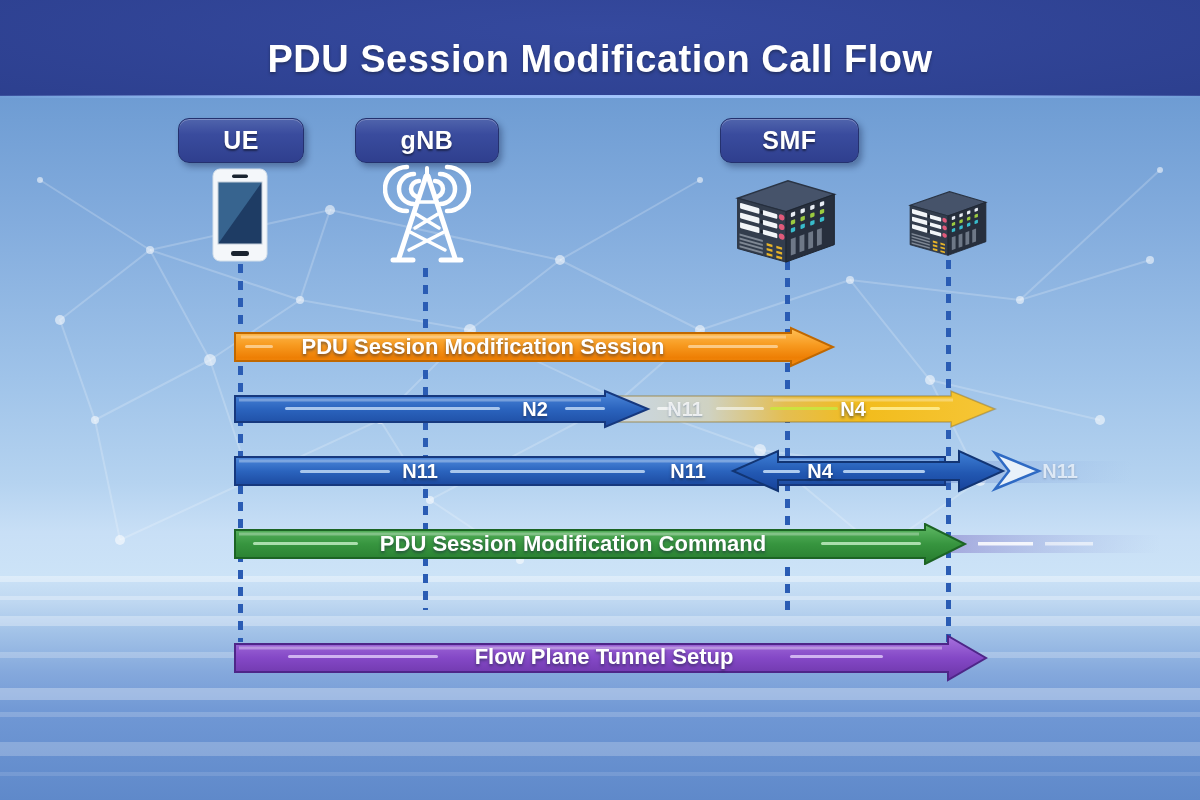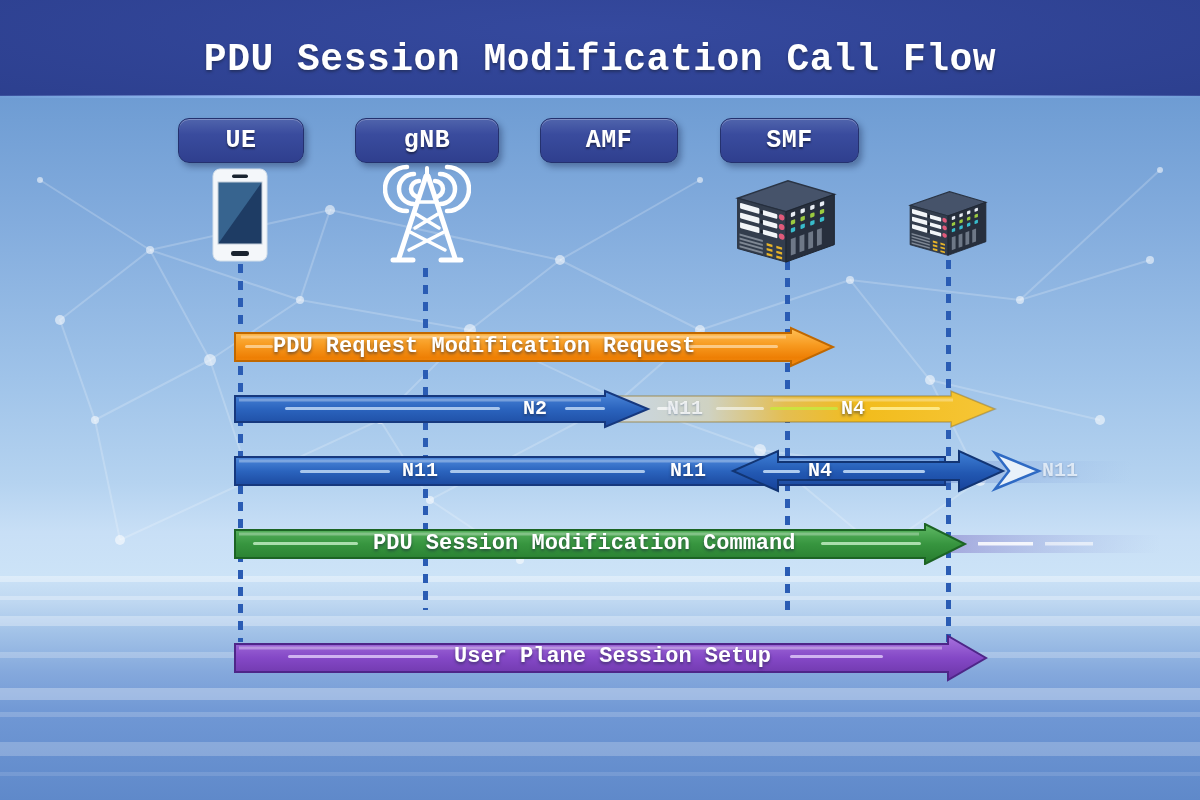--- a/index.html
+++ b/index.html
@@ -1,18 +1,18 @@
 <!DOCTYPE html>
 <html><head>
 <meta charset="utf-8">
 <style>
   html,body { margin:0; padding:0; }
   .canvas {
     position:relative; width:1200px; height:800px; overflow:hidden;
-    font-family:Liberation Mono, monospace; background:#6E9CD3;
+    font-family:Liberation Sans, sans-serif; background:#6E9CD3;
   }
   
   .header-band {
     position:absolute; left:0; top:0; width:1200px; height:96px;
     background:radial-gradient(ellipse 160% 240% at 50% 30%, #35499E 0%, #2C3F8E 45%, #20306F 82%, #172451 100%);
     z-index:0;
   }
   .header-sep {
     position:absolute; left:0; top:95px; width:1200px; height:3px; z-index:1;
     background:linear-gradient(90deg, rgba(130,170,235,.15), rgba(165,200,255,.95) 30%, rgba(165,200,255,.95) 70%, rgba(130,170,235,.15));
@@ -124,23 +124,20 @@
   <div class="header-band"></div>
   <div class="header-sep"></div>
   <div class="alabel" style="left:0;top:38px;width:1200px;font-size:38px;letter-spacing:.5px">PDU Session Modification Call Flow</div>
 
   <div class="entity" style="left:178px;width:124px">
       <span>UE</span>
     </div>
   <div class="entity" style="left:355px;width:142px">
       <span>gNB</span>
     </div>
-  <div class="entity" style="left:540px;width:136px">
-      <span>AMF</span>
-    </div>
   <div class="entity" style="left:720px;width:137px">
       <span>SMF</span>
     </div>
 
   <svg width="0" height="0" style="position:absolute" aria-hidden="true">
     <defs>
       <symbol id="server-art" viewBox="0 0 124 92">
         <polygon points="12,24 64,6 112,20 62,38" fill="#46536A" stroke="#2A3444" stroke-width="1.5"></polygon>
         <polygon points="12,24 62,38 62,90 12,76" fill="#333D4D" stroke="#252E3C" stroke-width="1"></polygon>
         <polygon points="62,38 112,20 112,72 62,90" fill="#272F3D" stroke="#1E2531" stroke-width="1"></polygon>
@@ -256,21 +253,21 @@
             <stop offset="45%" stop-color="#F79A20"></stop>
           <stop offset="78%" stop-color="#EE7F04"></stop>
             <stop offset="100%" stop-color="#F08A10"></stop>
         </linearGradient>
       </defs>
       <polygon points="2,7 558,7 558,2 600,21 558,40 558,35 2,35" fill="url(#gOrange)" stroke="#C06800" stroke-width="2"></polygon>
       <rect x="8" y="9.5" width="545" height="3" fill="rgba(255,255,255,.32)"></rect>
     </svg>
     <div class="hline" style="left:12px;top:19px;width:28px;background:rgba(255,236,205,.6)"></div>
     <div class="hline" style="left:455px;top:19px;width:90px;background:rgba(255,236,205,.6)"></div>
-    <div class="alabel msg-text" style="left:40px;top:8px;width:420px">PDU Request Modification Request</div>
+    <div class="alabel msg-text" style="left:40px;top:8px;width:420px">PDU Session Modification Session</div>
   </div>
 
   <div class="row" style="left:233px;top:388px;width:775px;height:42px">
     <svg width="775" height="42">
       <defs>
         <linearGradient id="gBlue" x1="0" y1="0" x2="0" y2="1">
           <stop offset="0%" stop-color="#4F8ADC"></stop>
             <stop offset="50%" stop-color="#2B64BE"></stop>
             <stop offset="100%" stop-color="#1C4AA0"></stop>
         </linearGradient>
@@ -363,16 +360,16 @@
           <stop offset="0%" stop-color="#A873DE"></stop>
             <stop offset="50%" stop-color="#8448C6"></stop>
             <stop offset="100%" stop-color="#6A34A6"></stop>
         </linearGradient>
       </defs>
       <polygon points="2,10 715,10 715,2 753,24 715,46 715,38 2,38" fill="url(#gPurple)" stroke="#4E2688" stroke-width="2"></polygon>
       <rect x="6" y="12.5" width="703" height="3" fill="rgba(255,255,255,.35)"></rect>
     </svg>
     <div class="hline" style="left:55px;top:21px;width:150px;background:rgba(225,205,250,.8)"></div>
     <div class="hline" style="left:557px;top:21px;width:93px;background:rgba(225,205,250,.8)"></div>
-    <div class="alabel msg-text" style="left:221px;top:10px;width:300px">User Plane Session Setup</div>
+    <div class="alabel msg-text" style="left:221px;top:10px;width:300px">Flow Plane Tunnel Setup</div>
   </div>
 
 </div>
 
 </body></html>

